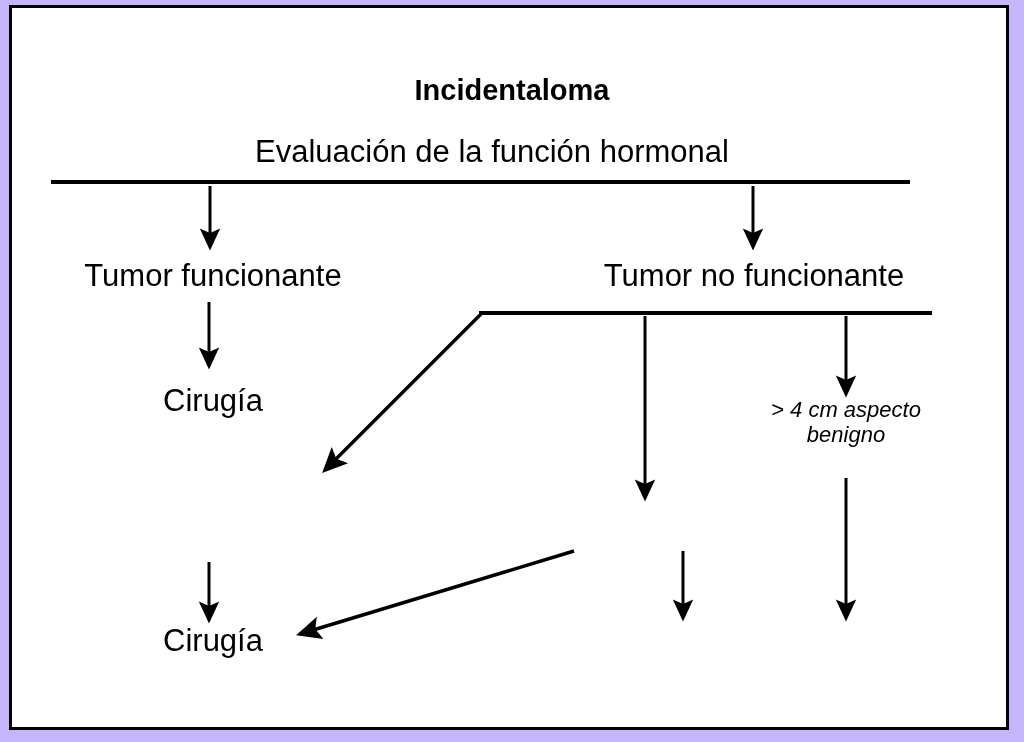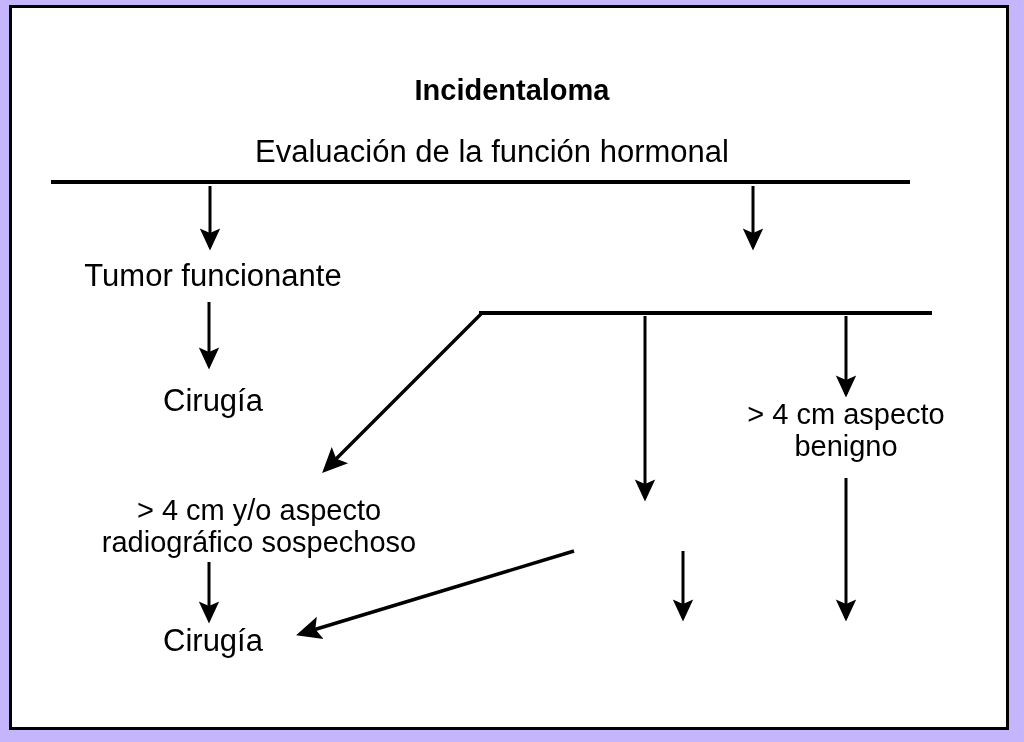--- a/index.html
+++ b/index.html
@@ -45,21 +45,22 @@
   .title {
     font-weight: bold;
     font-size: 29px;
   }
   .label {
     font-weight: normal;
     font-size: 31px;
   }
   .label-sm {
     font-weight: normal;
-    font-size: 29px;
+    font-size: 22px;
+    font-style: italic;
   }
 </style>
 </head>
 <body>
 
 <div id="canvas">
   <div id="frame"></div>
 
   <svg id="edges" viewBox="0 0 1024 742" width="1024" height="742" xmlns="http://www.w3.org/2000/svg">
     <defs>
@@ -92,25 +93,24 @@
 
     <line x1="846" y1="478" x2="846" y2="618" stroke="#000000" stroke-width="3" marker-end="url(#ah)"></line>
   </svg>
 
   <div class="node title" style="left:0; top:74px; width:1024px;">Incidentaloma</div>
 
   <div class="node label" style="left:33px; top:259px; width:360px;">Tumor funcionante</div>
 
   <div class="node label" style="left:192px; top:135px; width:600px;">Evaluación de la función hormonal</div>
 
+  <div class="node label" style="left:574px; top:259px; width:360px;">Tumor no funcionante</div>
 
   <div class="node label" style="left:73px; top:384px; width:280px;">Cirugía</div>
 
   <div class="node label-sm" style="left:706px; top:398px; width:280px;">&gt; 4 cm aspecto
 benigno</div>
 
-  <div class="node label-sm" style="left:39px; top:494px; width:440px;">&gt; 4 cm y/o aspecto
-radiográfico sospechoso</div>
 
 
   <div class="node label" style="left:73px; top:624px; width:280px;">Cirugía</div>
 
 </div>
 
 </body></html>

